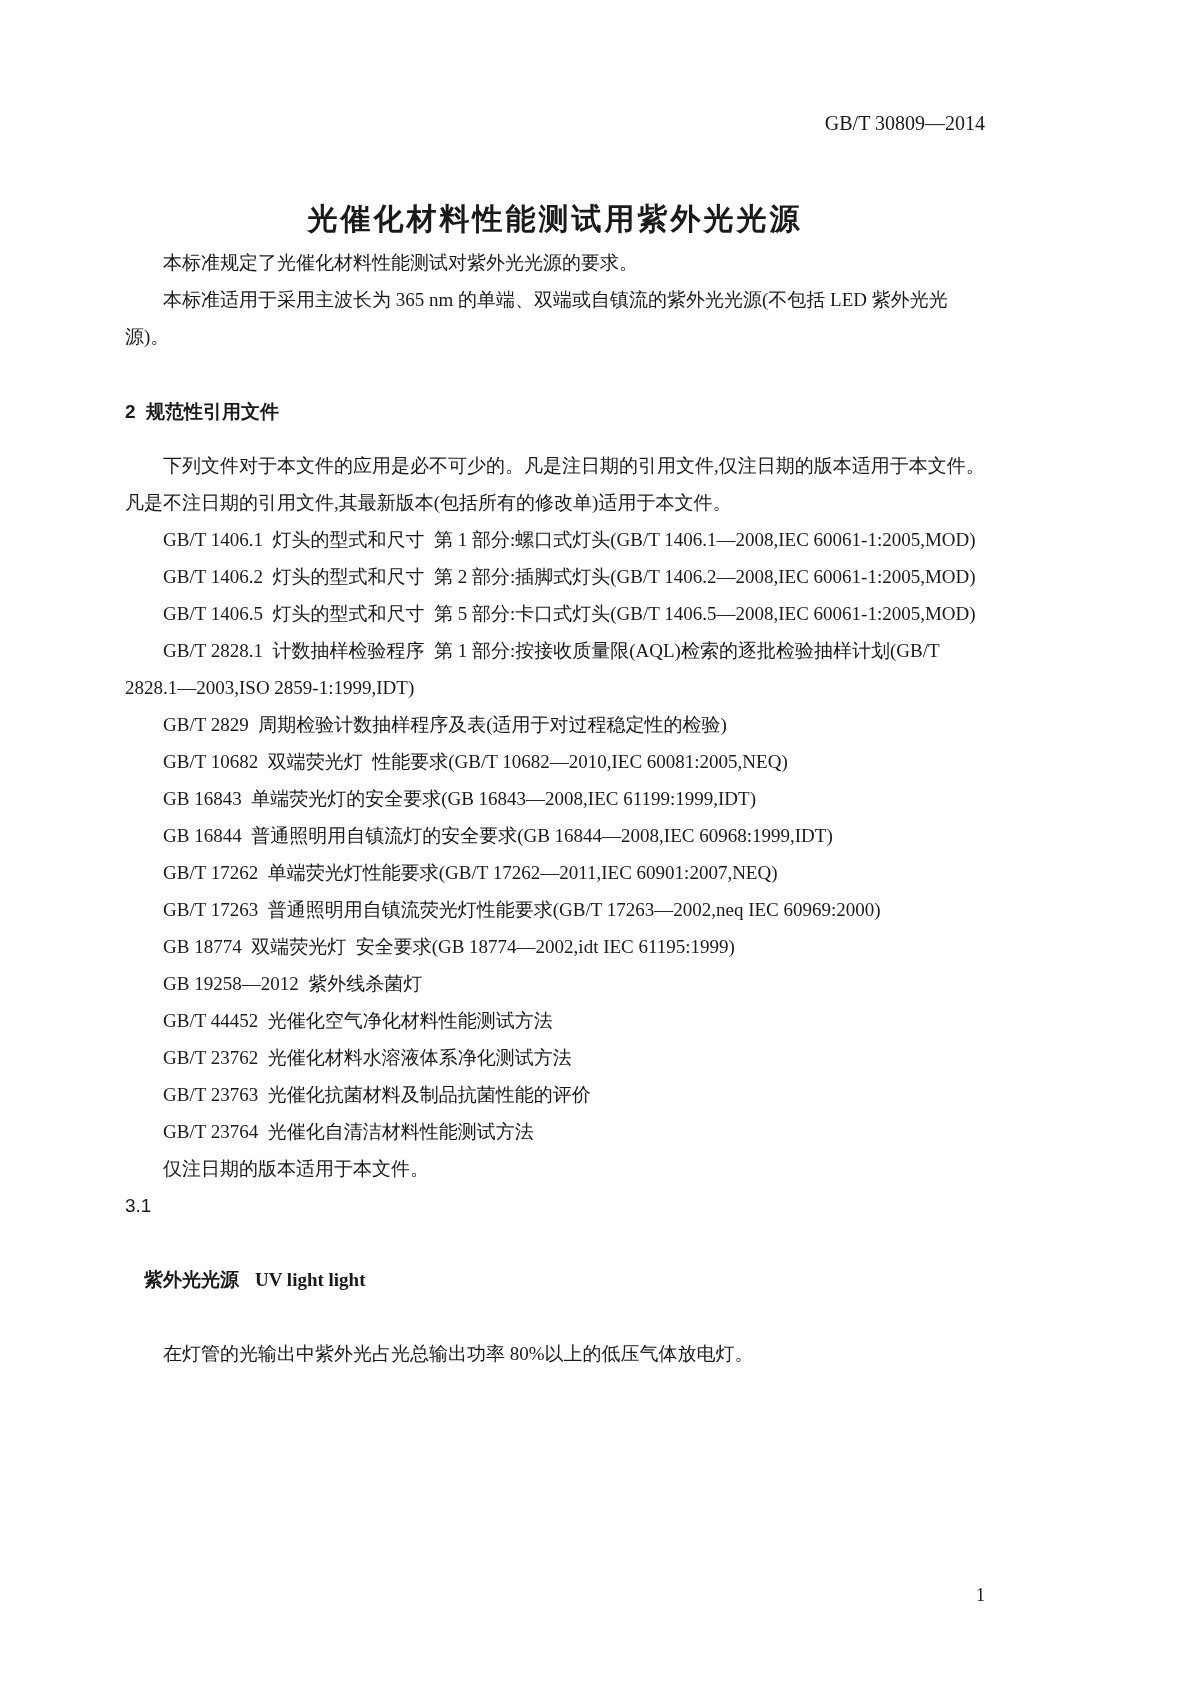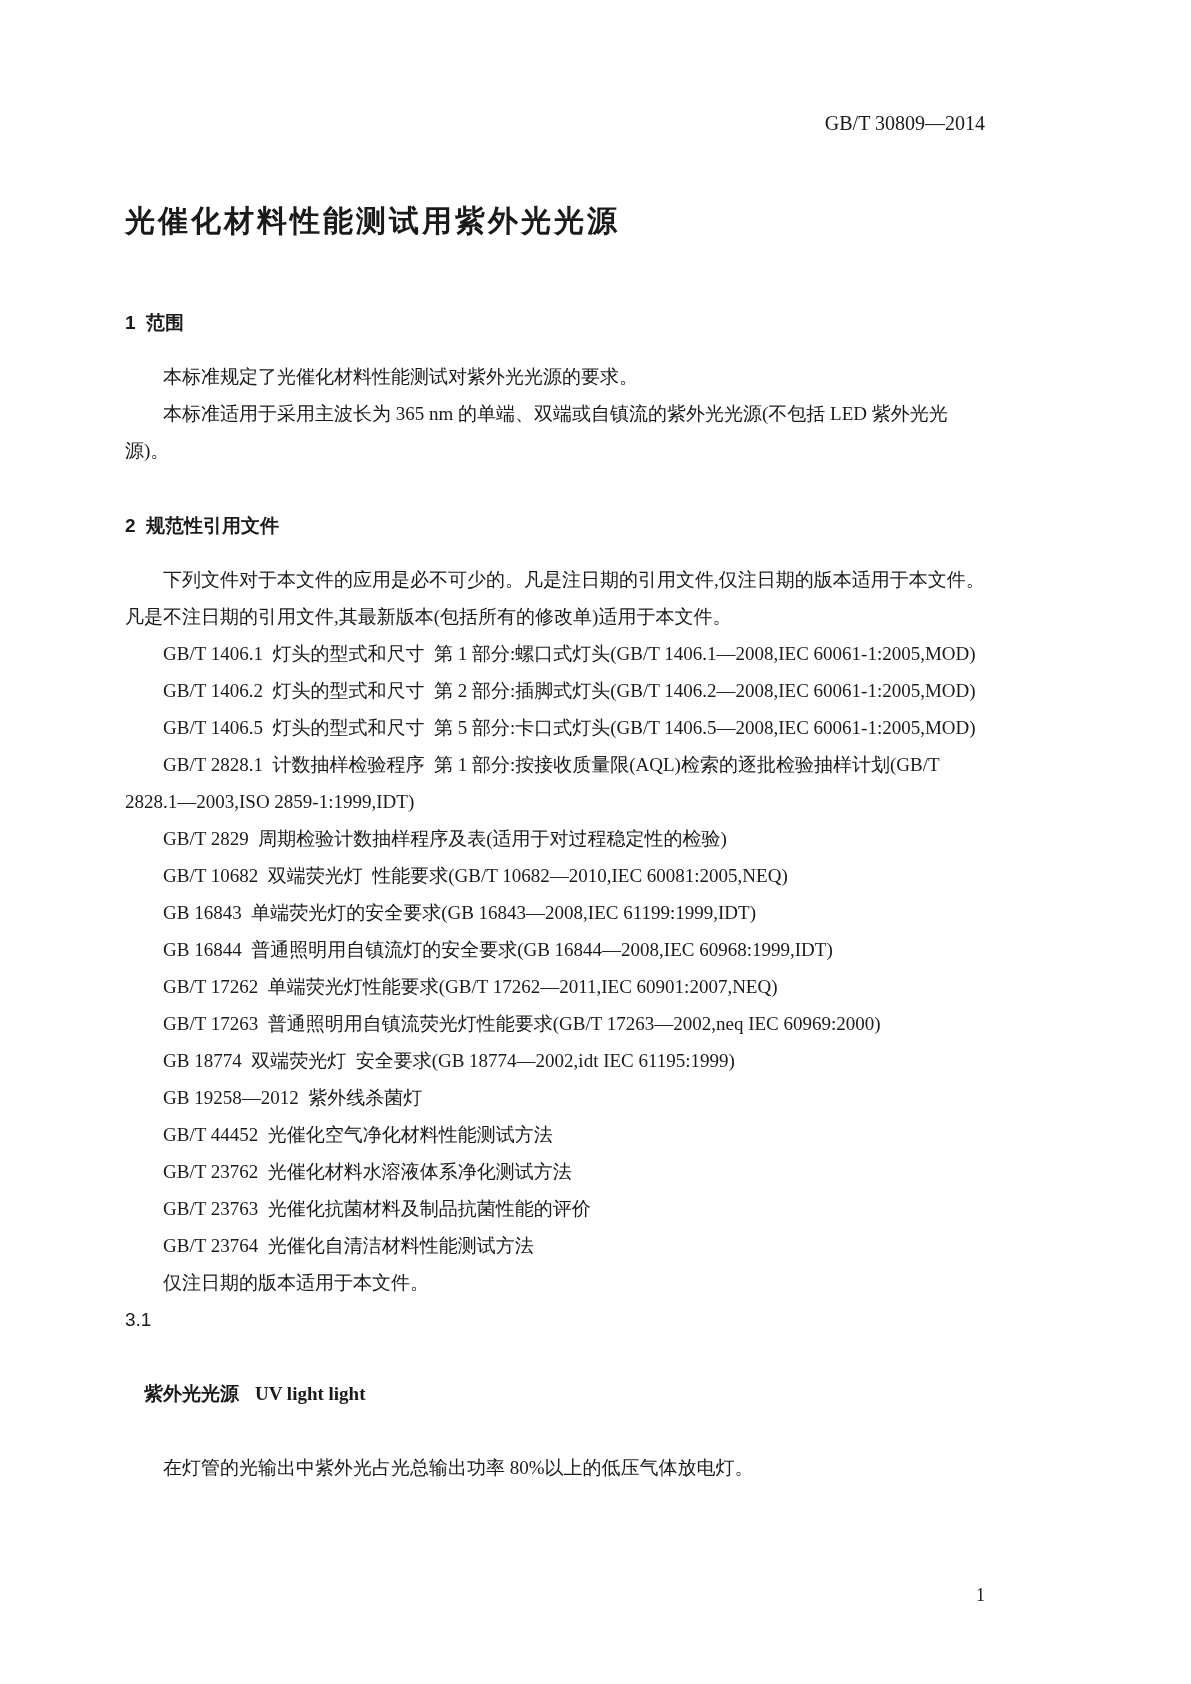--- a/index.html
+++ b/index.html
@@ -19,25 +19,26 @@
   p { white-space: pre-wrap; }
   .indent { text-indent: 2em; }
   .doc-code {
     margin-top: 110px;
     text-align: right;
     font-size: 20px;
     line-height: 26px;
   }
   .doc-title {
     margin-top: 62px;
+    text-align: center;
     font-size: 30px;
     line-height: 46px;
     font-weight: bold;
     letter-spacing: 3px;
-    font-family: Liberation Serif, serif;
+    font-family: Liberation Mono, monospace;
     white-space: pre-wrap;
   }
   h2 {
     font-family: "Liberation Sans", "DejaVu Sans", sans-serif;
     font-size: 19px;
     line-height: 26px;
     font-weight: bold;
     margin: 44px 0 22px 0;
     white-space: pre-wrap;
   }
@@ -59,21 +60,20 @@
 </style>
 </head>
 <body>
 
 <div class="page">
 
   <div class="doc-code">GB/T 30809—2014</div>
 
   <h1 class="doc-title">光催化材料性能测试用紫外光光源</h1>
 
-  <h2 class="first">1  范围</h2>
   <p class="indent">本标准规定了光催化材料性能测试对紫外光光源的要求。</p>
   <p class="indent">本标准适用于采用主波长为 365 nm 的单端、双端或自镇流的紫外光光源(不包括 LED 紫外光光源)。</p>
 
   <h2>2  规范性引用文件</h2>
   <p class="indent">下列文件对于本文件的应用是必不可少的。凡是注日期的引用文件,仅注日期的版本适用于本文件。凡是不注日期的引用文件,其最新版本(包括所有的修改单)适用于本文件。</p>
   <p class="indent">GB/T 1406.1  灯头的型式和尺寸  第 1 部分:螺口式灯头(GB/T 1406.1—2008,IEC 60061-1:2005,MOD)</p>
   <p class="indent">GB/T 1406.2  灯头的型式和尺寸  第 2 部分:插脚式灯头(GB/T 1406.2—2008,IEC 60061-1:2005,MOD)</p>
   <p class="indent">GB/T 1406.5  灯头的型式和尺寸  第 5 部分:卡口式灯头(GB/T 1406.5—2008,IEC 60061-1:2005,MOD)</p>
   <p class="indent">GB/T 2828.1  计数抽样检验程序  第 1 部分:按接收质量限(AQL)检索的逐批检验抽样计划(GB/T 2828.1—2003,ISO 2859-1:1999,IDT)</p>
   <p class="indent">GB/T 2829  周期检验计数抽样程序及表(适用于对过程稳定性的检验)</p>

